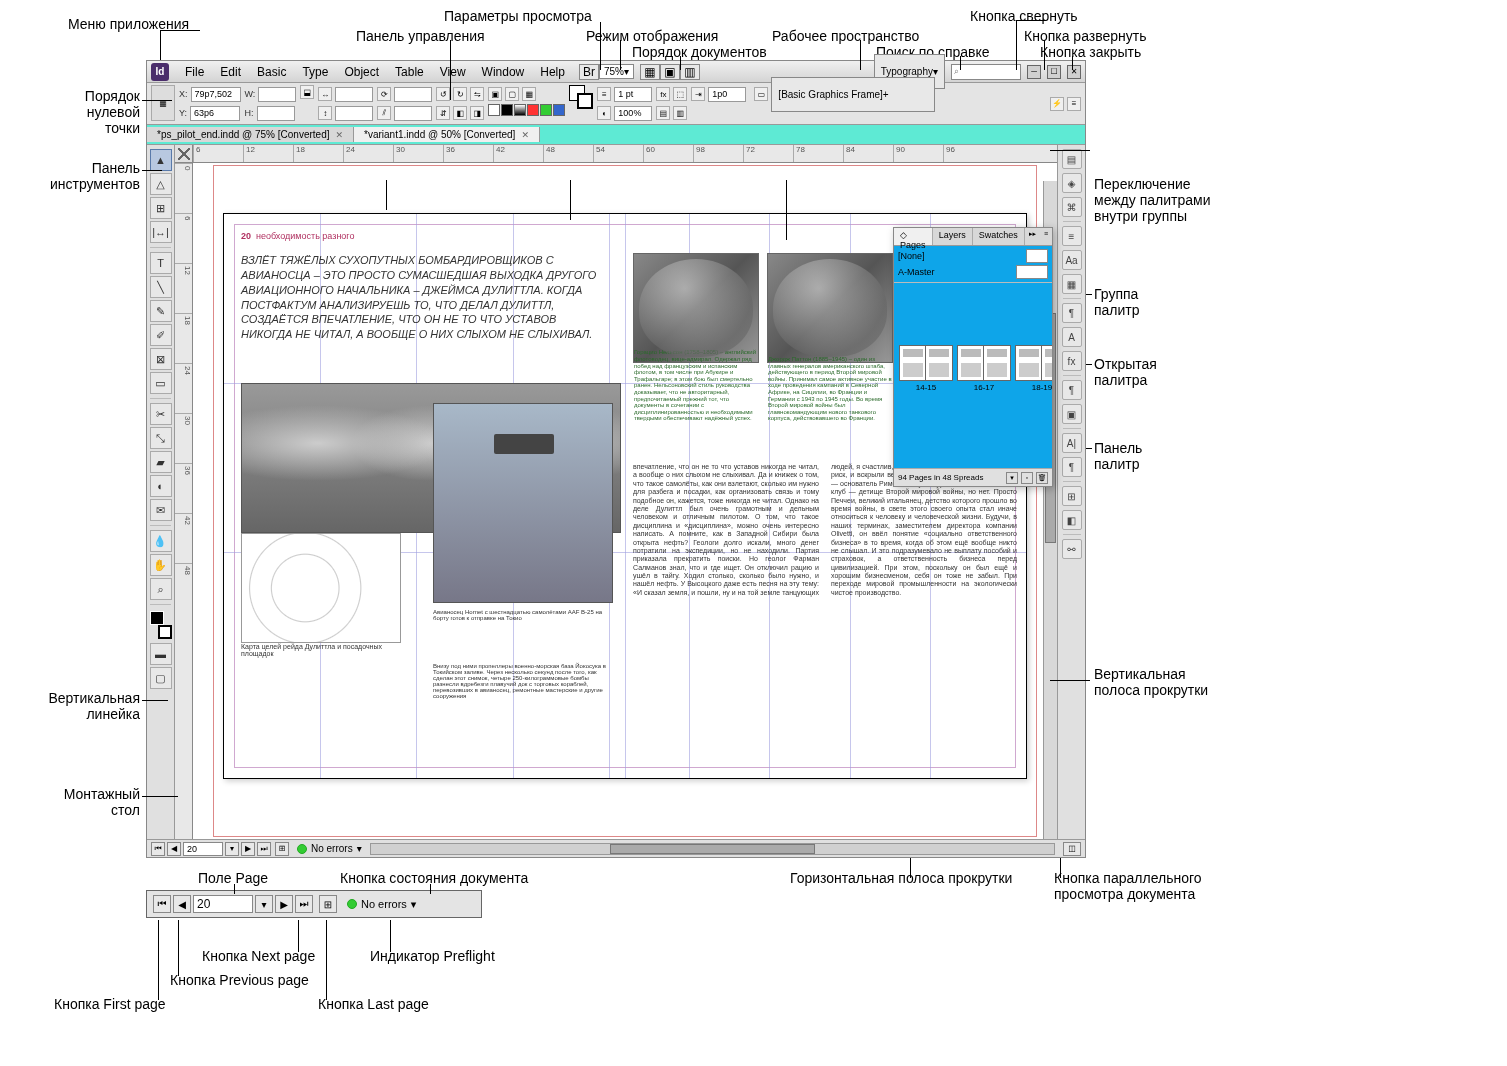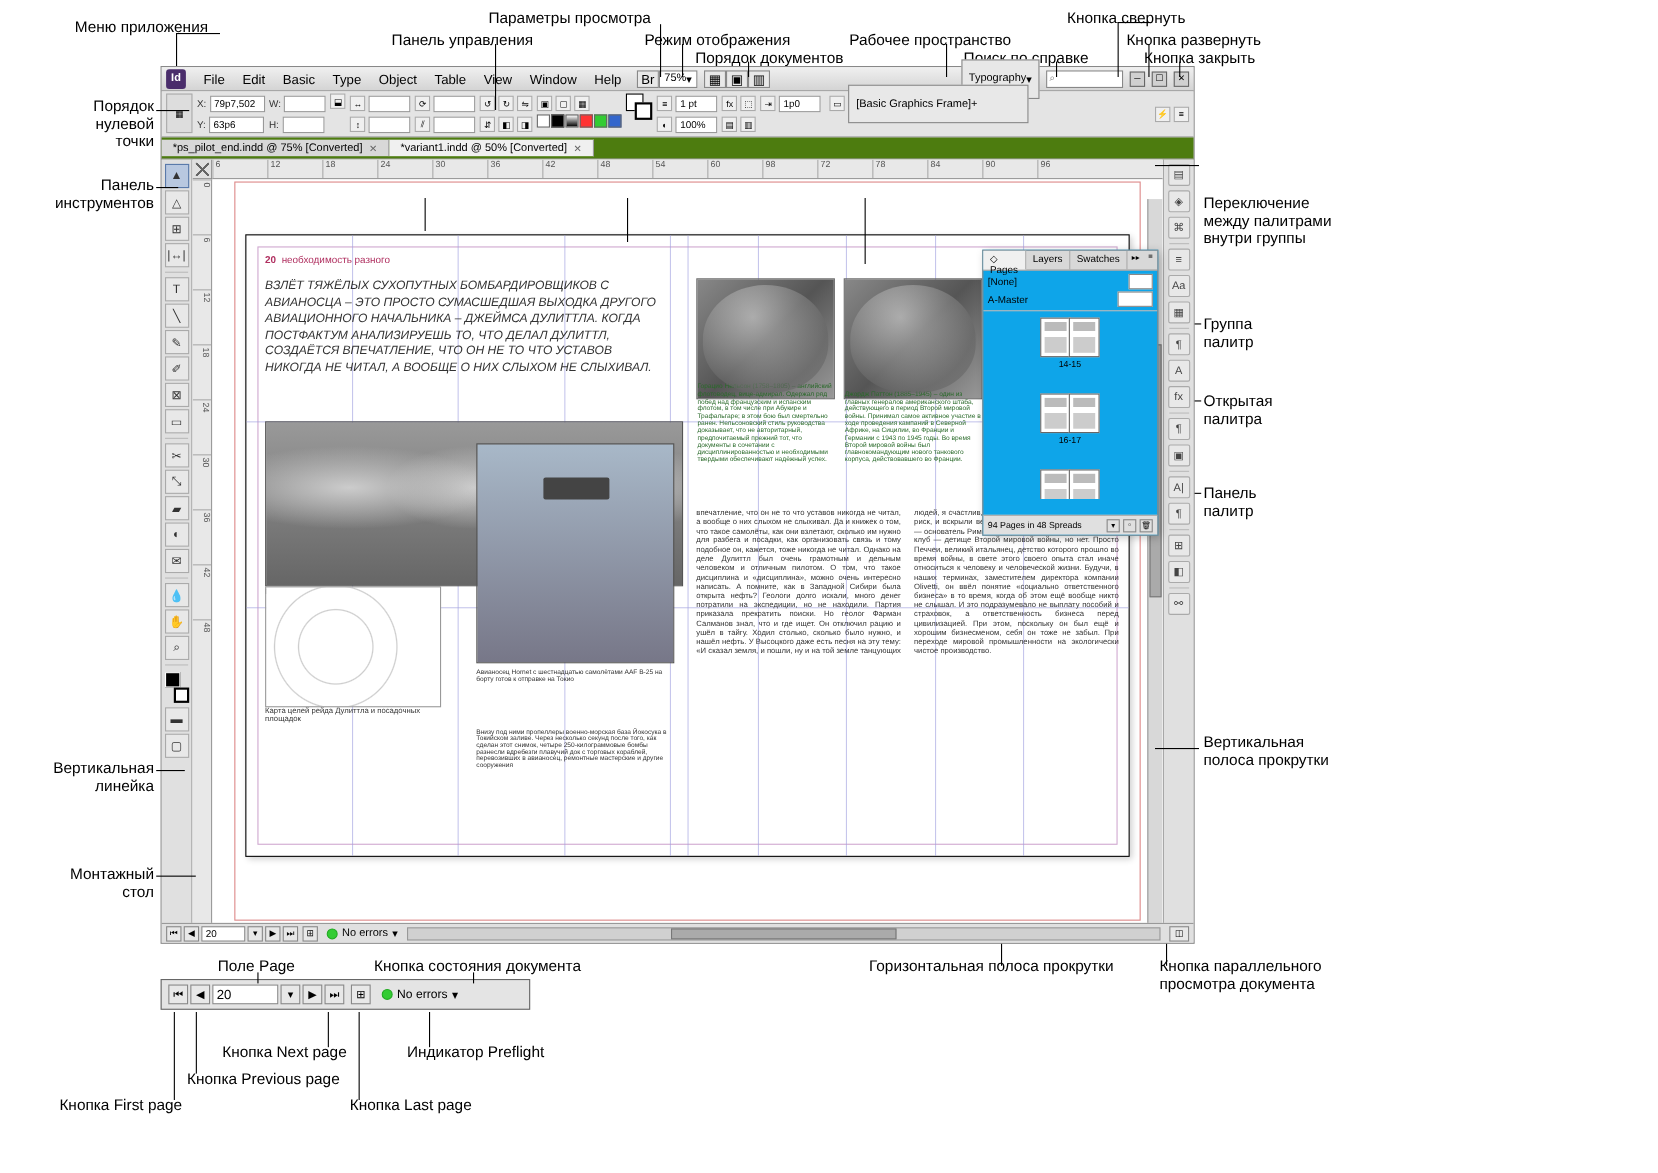--- a/index.html
+++ b/index.html
@@ -28,21 +28,21 @@
 .ctrl-input { border:1px solid #999; background:#fff; padding:0 3px; height:15px; font-size:9px; width:50px; }
 .ctrl-input.sm { width:38px; }
 .ctrl-icon { width:14px; height:14px; border:1px solid #aaa; background:#f0f0f0; font-size:8px; display:flex; align-items:center; justify-content:center; }
 .swatch-pair { width:24px; height:24px; position:relative; }
 .swatch-pair .fill { width:16px;height:16px;background:#fff;border:1px solid #000;position:absolute;top:0;left:0; }
 .swatch-pair .stroke { width:16px;height:16px;background:#fff;border:2px solid #000;position:absolute;bottom:0;right:0; }
 .gradient-row { display:flex; gap:1px; }
 .grad-sw { width:12px;height:12px;border:1px solid #666; }
 
 
-.doc-tabs { height:20px; background:#4d7c0f; border-bottom:1px solid #999; display:flex; align-items:center; }
+.doc-tabs { height:20px; background:#5eead4; border-bottom:1px solid #999; display:flex; align-items:center; }
 .doc-tab { padding:2px 10px; font-size:10px; background:#d8d8d8; border-right:1px solid #999; display:flex; align-items:center; gap:6px; }
 .doc-tab.active { background:#f0f0f0; }
 .tab-close { font-size:9px; color:#666; }
 
 
 .main-area { position:relative; height:calc(100% - 84px - 18px); display:flex; }
 
 
 .toolbox { width:28px; background:#e0e0e0; border-right:1px solid #999; display:flex; flex-direction:column; padding:4px 0; gap:2px; }
 .tool { width:22px; height:22px; margin:0 auto; border:1px solid #aaa; background:#e8e8e8; display:flex; align-items:center; justify-content:center; font-size:11px; color:#333; }
@@ -97,21 +97,21 @@
 
 
 .pages-palette { position:absolute; top:82px; right:32px; width:160px; height:260px; background:#0ea5e9; border:1px solid #888; box-shadow:2px 2px 8px rgba(0,0,0,.25); z-index:5; }
 .palette-tabs { height:18px; display:flex; background:#d8d8d8; border-bottom:1px solid #999; font-size:9px; }
 .palette-tab { padding:2px 6px; border-right:1px solid #aaa; }
 .palette-tab.act { background:#f0f0f0; }
 .palette-tabs .expand { margin-left:auto; padding:2px 4px; font-size:7px; }
 .master-list { padding:2px 4px; font-size:9px; border-bottom:1px solid #bbb; }
 .master-list div { display:flex; align-items:center; justify-content:space-between; padding:1px 0; }
 .master-sw { width:22px; height:14px; border:1px solid #888; background:#fff; }
-.page-thumbs { padding:6px; display:flex; flex-direction:column; align-items:center; gap:22px; overflow:auto; height:170px; }
+.page-thumbs { padding:6px; display:flex; align-items:center; gap:6px; overflow:auto; height:170px; }
 .thumb-pair { display:flex; flex-direction:column; align-items:center; gap:2px; }
 .thumb-spread { display:flex; }
 .thumb-pg { width:28px; height:36px; background:#fff; border:1px solid #666; margin:0 -1px; position:relative; }
 .thumb-pg::after { content:""; position:absolute; inset:3px; background:linear-gradient(#bbb 30%,#fff 30%,#fff 50%,#ccc 50%); }
 .thumb-pg.sel { outline:2px solid #3a6acc; }
 .thumb-label { font-size:8px; }
 .palette-foot { position:absolute; bottom:0; left:0; right:0; height:18px; border-top:1px solid #aaa; background:#e0e0e0; font-size:8px; display:flex; align-items:center; padding:0 4px; gap:4px; }
 .palette-foot .pf-icon { width:12px; height:12px; border:1px solid #888; font-size:7px; display:flex; align-items:center; justify-content:center; }
 
 

